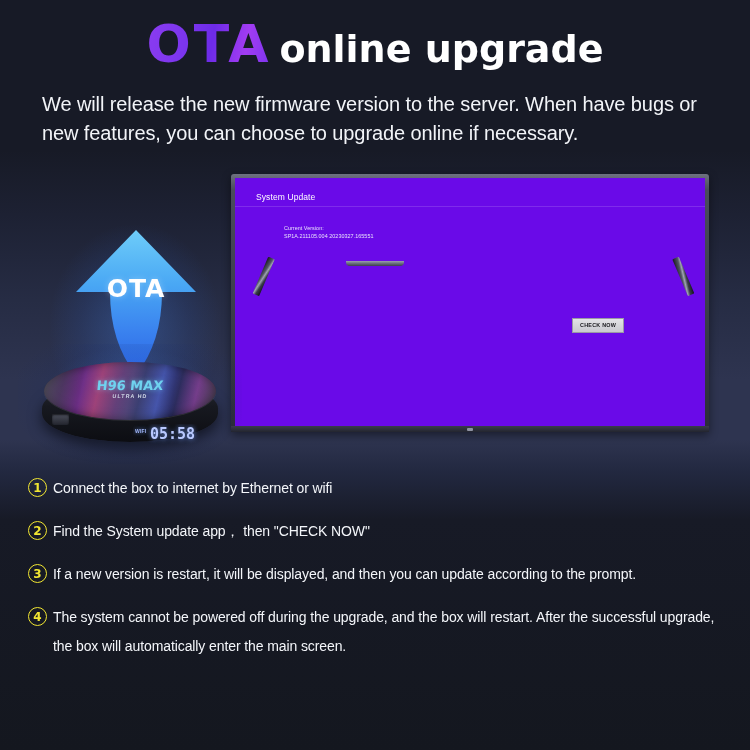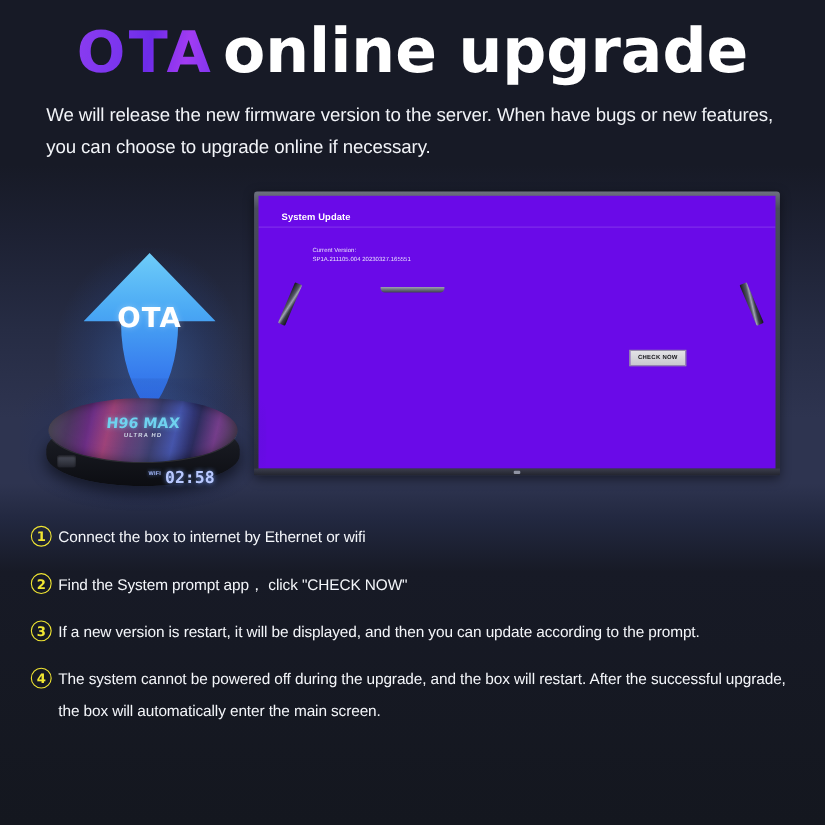--- a/index.html
+++ b/index.html
@@ -30,29 +30,29 @@
     text-align:center;white-space:nowrap;
   }
   .title-ota{
     font-size:52px;font-weight:bold;letter-spacing:3px;
     background:linear-gradient(100deg,#8b3cf0 0%,#7b35ee 32%,#6d2be8 52%,#a23cf2 78%,#7a34ef 100%);
     -webkit-background-clip:text;background-clip:text;
     color:transparent;-webkit-text-fill-color:transparent;
     font-family:"DejaVu Sans", sans-serif;
   }
   .title-rest{
-    font-size:56px;font-weight:bold;color:#ffffff;letter-spacing:0px;
+    font-size:38px;font-weight:bold;color:#ffffff;letter-spacing:0px;
     font-family:"DejaVu Sans", sans-serif;
     margin-left:8px;
   }
 
   
   .desc{
     position:absolute;left:42px;top:90px;width:672px;
-    color:#f2f4f8;font-size:17px;line-height:29px;
+    color:#f2f4f8;font-size:20px;line-height:29px;
     letter-spacing:-0.1px;
   }
 
   
   .tv{
     position:absolute;left:231px;top:174px;width:478px;height:258px;
   }
   .tv-frame{
     position:absolute;inset:0;
     background:linear-gradient(180deg,#6e7180 0%,#4a4d5c 6%,#2b2d3a 100%);
@@ -65,21 +65,21 @@
     position:absolute;left:4px;top:4px;right:4px;bottom:6px;
     background:#6a0ae8;
     overflow:hidden;
   }
   .screen-header{
     position:absolute;left:0;top:0;right:0;height:28px;
     border-bottom:1px solid rgba(255,255,255,0.14);
   }
   .screen-title{
     position:absolute;left:21px;top:14px;
-    color:#ffffff;font-size:8.5px;font-weight:bold;letter-spacing:0.1px;
+    color:#ffffff;font-size:8.5px;font-weight:normal;letter-spacing:0.1px;
   }
   .version-block{
     position:absolute;left:49px;top:46px;
     color:#e9e2fb;font-size:5.4px;line-height:8.4px;letter-spacing:0.05px;
     font-family:"Liberation Sans", sans-serif;
   }
   .check-now{
     position:absolute;left:337px;top:140px;
     background:linear-gradient(180deg,#e3e3e6 0%,#c9c9cf 100%);
     color:#16161a;font-size:5.4px;font-weight:bold;letter-spacing:0.25px;
@@ -260,32 +260,32 @@
   <div class="box-dev">
     <div class="box-glow"></div>
     <div class="box-body"></div>
     <div class="box-top"></div>
     <div class="box-top-sheen"></div>
     <div class="box-brand">H96 MAX</div>
     <div class="box-sub">ULTRA HD</div>
     <div class="box-port"></div>
     <div class="box-led">
       <span class="led-wifi">WIFI</span>
-      <span class="led-time">02:58</span>
+      <span class="led-time">05:58</span>
     </div>
   </div>
 
   <div class="steps">
     <div class="step">
       <div class="step-num">1</div>
       <div class="step-text">Connect the box to internet by Ethernet or wifi</div>
     </div>
     <div class="step">
       <div class="step-num">2</div>
-      <div class="step-text">Find the System prompt app，  click "CHECK NOW"</div>
+      <div class="step-text">Find the System update app，  then "CHECK NOW"</div>
     </div>
     <div class="step">
       <div class="step-num">3</div>
       <div class="step-text">If a new version is restart, it will be displayed, and then you can update according to the prompt.</div>
     </div>
     <div class="step">
       <div class="step-num">4</div>
       <div class="step-text">The system cannot be powered off during the upgrade, and the box will restart. After the successful upgrade, the box will automatically enter the main screen.</div>
     </div>
   </div>

